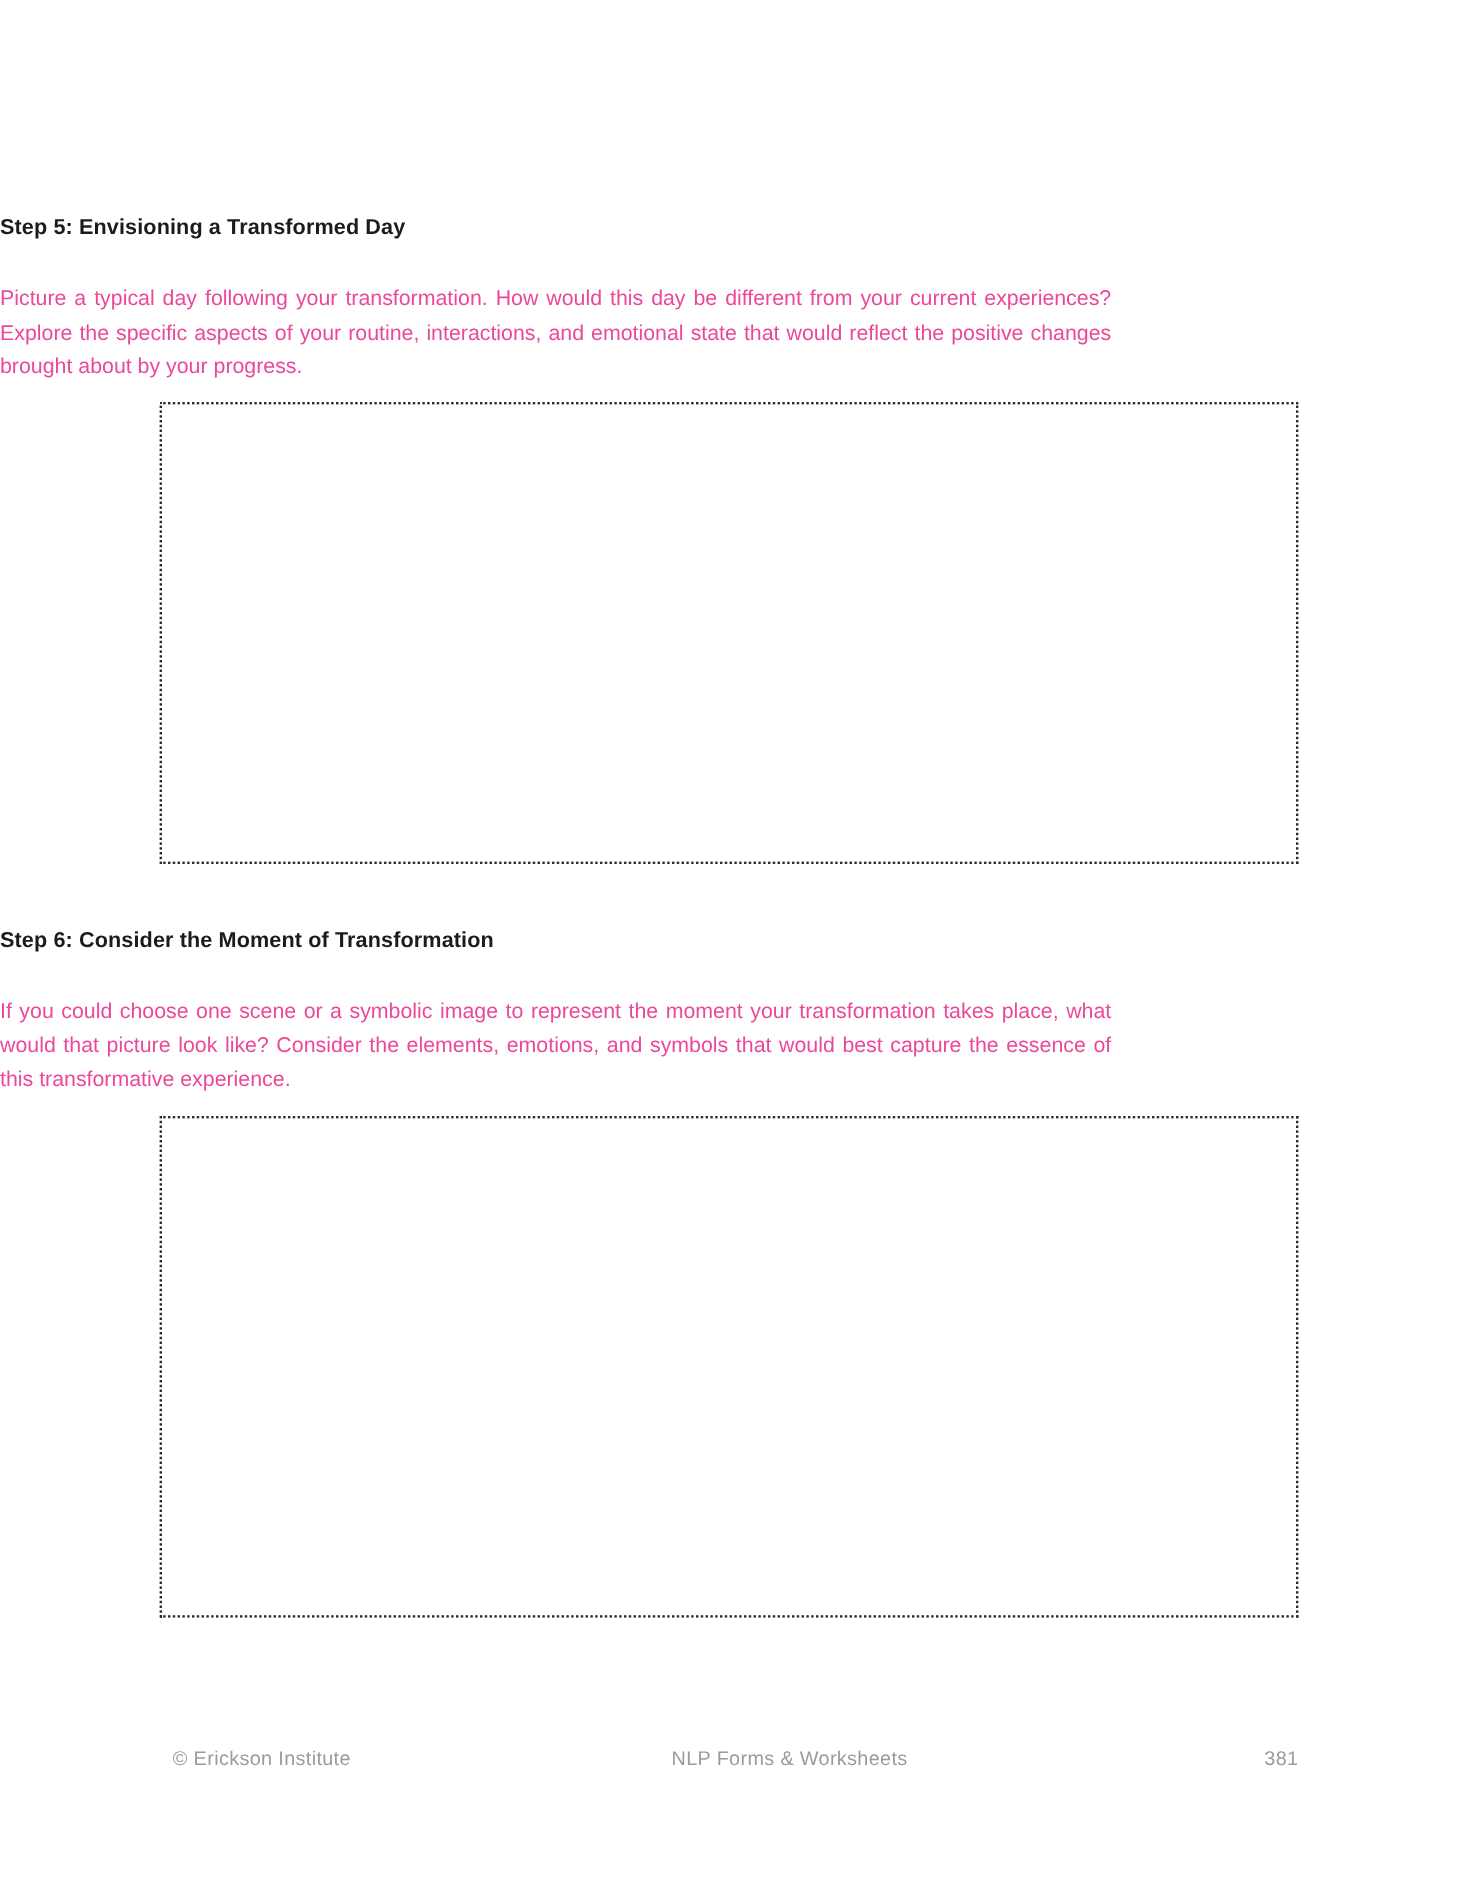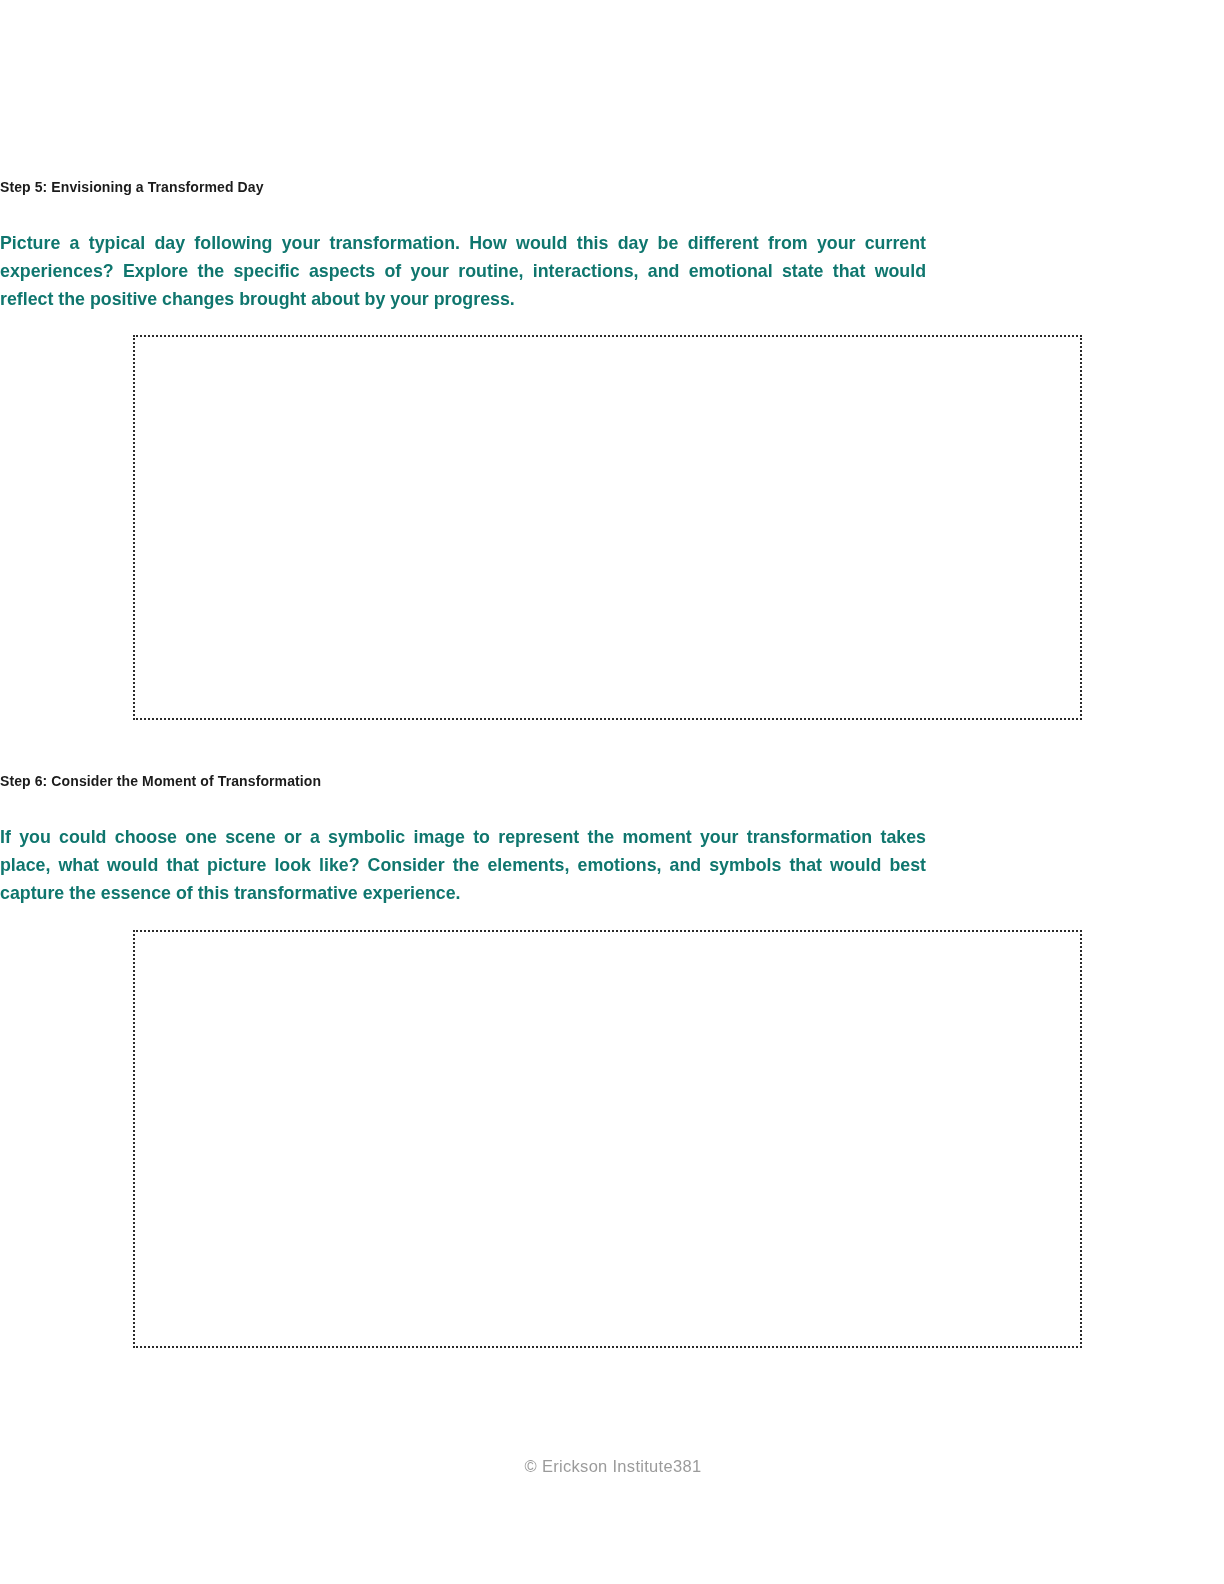--- a/index.html
+++ b/index.html
@@ -23,36 +23,36 @@
   .section {
     position: absolute;
     left: 0;
     width: 926px;
   }
 
   .section-step5 { top: 178px; }
   .section-step6 { top: 772px; }
 
   .step-heading {
-    font-size: 14px;
+    font-size: 18px;
     font-weight: bold;
     color: #1b1b1b;
     letter-spacing: 0.1px;
     margin: 0;
     line-height: 1.3;
   }
 
   .step-body {
     font-size: 17.8px;
-    color: #0f766e;
+    color: #ec4899;
     line-height: 1.58;
     text-align: justify;
     margin: 0;
     padding-top: 33px;
-    font-weight: 700;
+    font-weight: 400;
   }
 
   .answer-box {
     position: absolute;
     left: 133px;
     box-sizing: border-box;
     background: #ffffff;
     border: 2px dotted #2a2a2a;
   }
 
@@ -68,21 +68,21 @@
     height: 418px;
   }
 
   .footer {
     position: absolute;
     left: 144px;
     top: 1437px;
     width: 938px;
     display: flex;
     align-items: baseline;
-    justify-content: center;
+    justify-content: space-between;
     font-size: 16.5px;
     color: #9b9b9b;
     letter-spacing: 0.3px;
   }
 
   .footer-left   { flex: 0 0 auto; text-align: left; }
   .footer-center { flex: 1 1 auto; text-align: center; margin-left: -30px; }
   .footer-right  { flex: 0 0 auto; text-align: right; margin-top: 20px; }
 </style>
 </head>
@@ -99,16 +99,17 @@
 
   <section class="section section-step6">
     <h2 class="step-heading">Step 6: Consider the Moment of Transformation</h2>
     <p class="step-body">If you could choose one scene or a symbolic image to represent the moment your transformation takes place, what would that picture look like? Consider the elements, emotions, and symbols that would best capture the essence of this transformative experience.</p>
   </section>
 
   <div class="answer-box answer-box-2"></div>
 
   <footer class="footer">
     <span class="footer-left">© Erickson Institute</span>
+    <span class="footer-center">NLP Forms &amp; Worksheets</span>
     <span class="footer-right">381</span>
   </footer>
 
 </div>
 
 </body></html>

